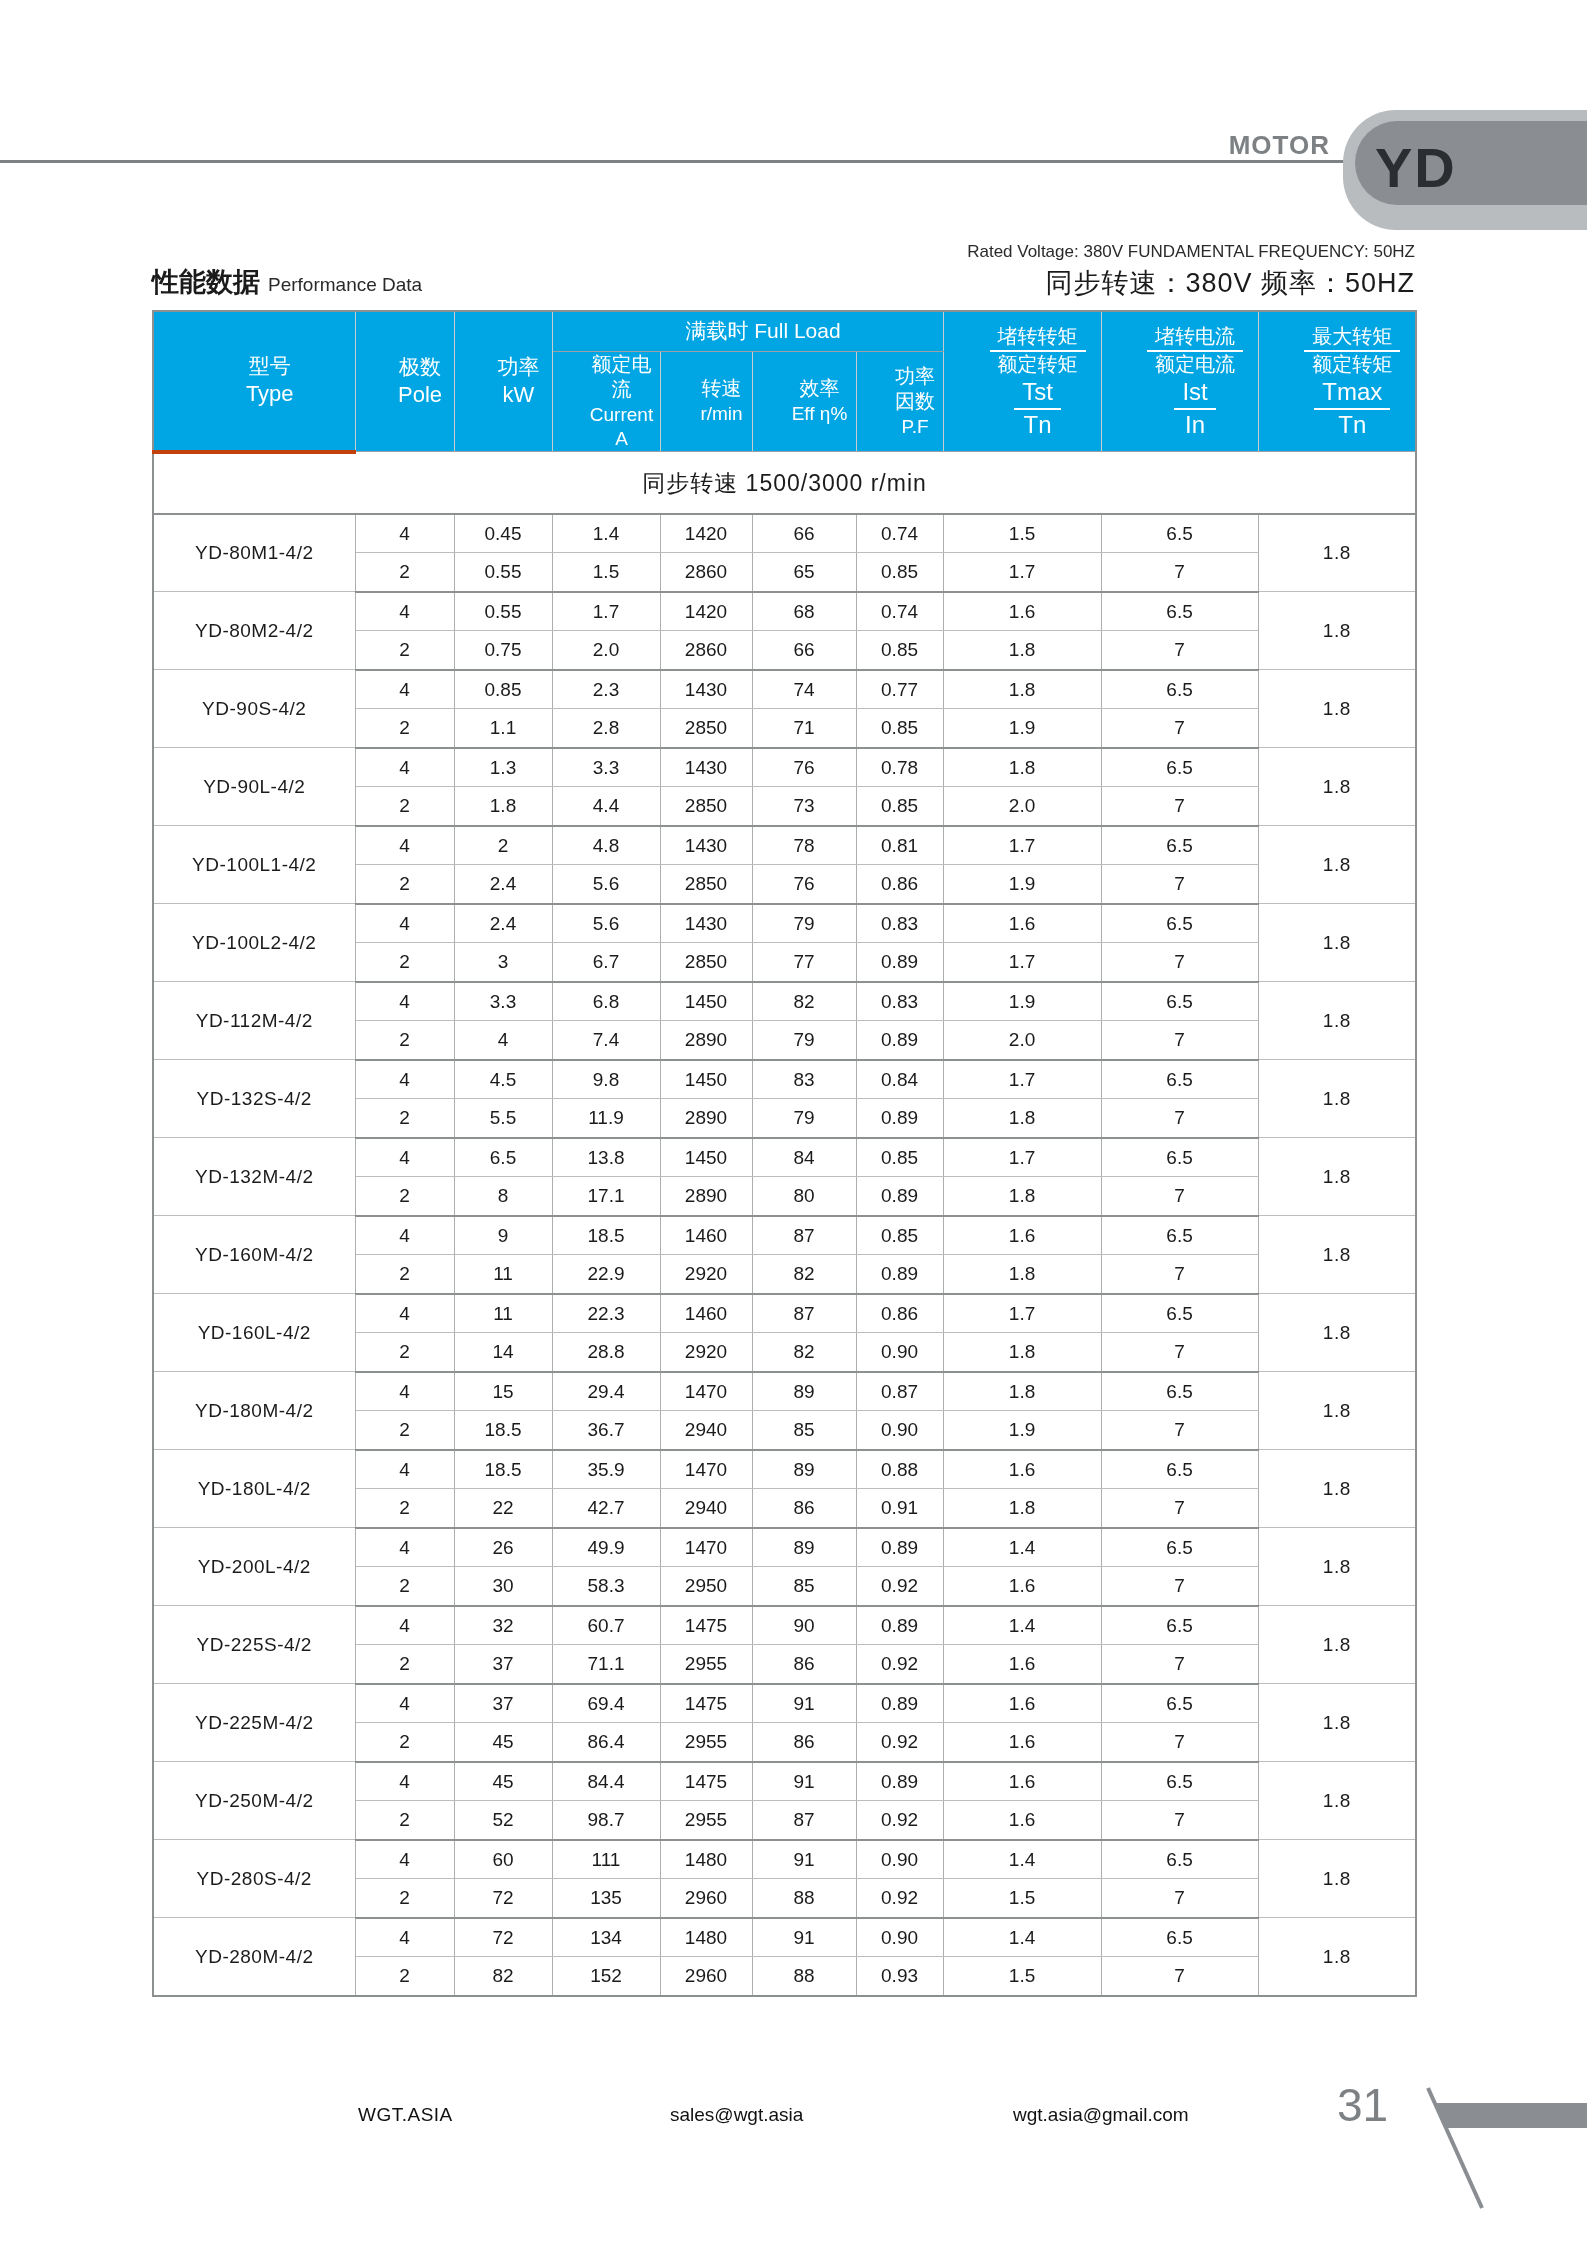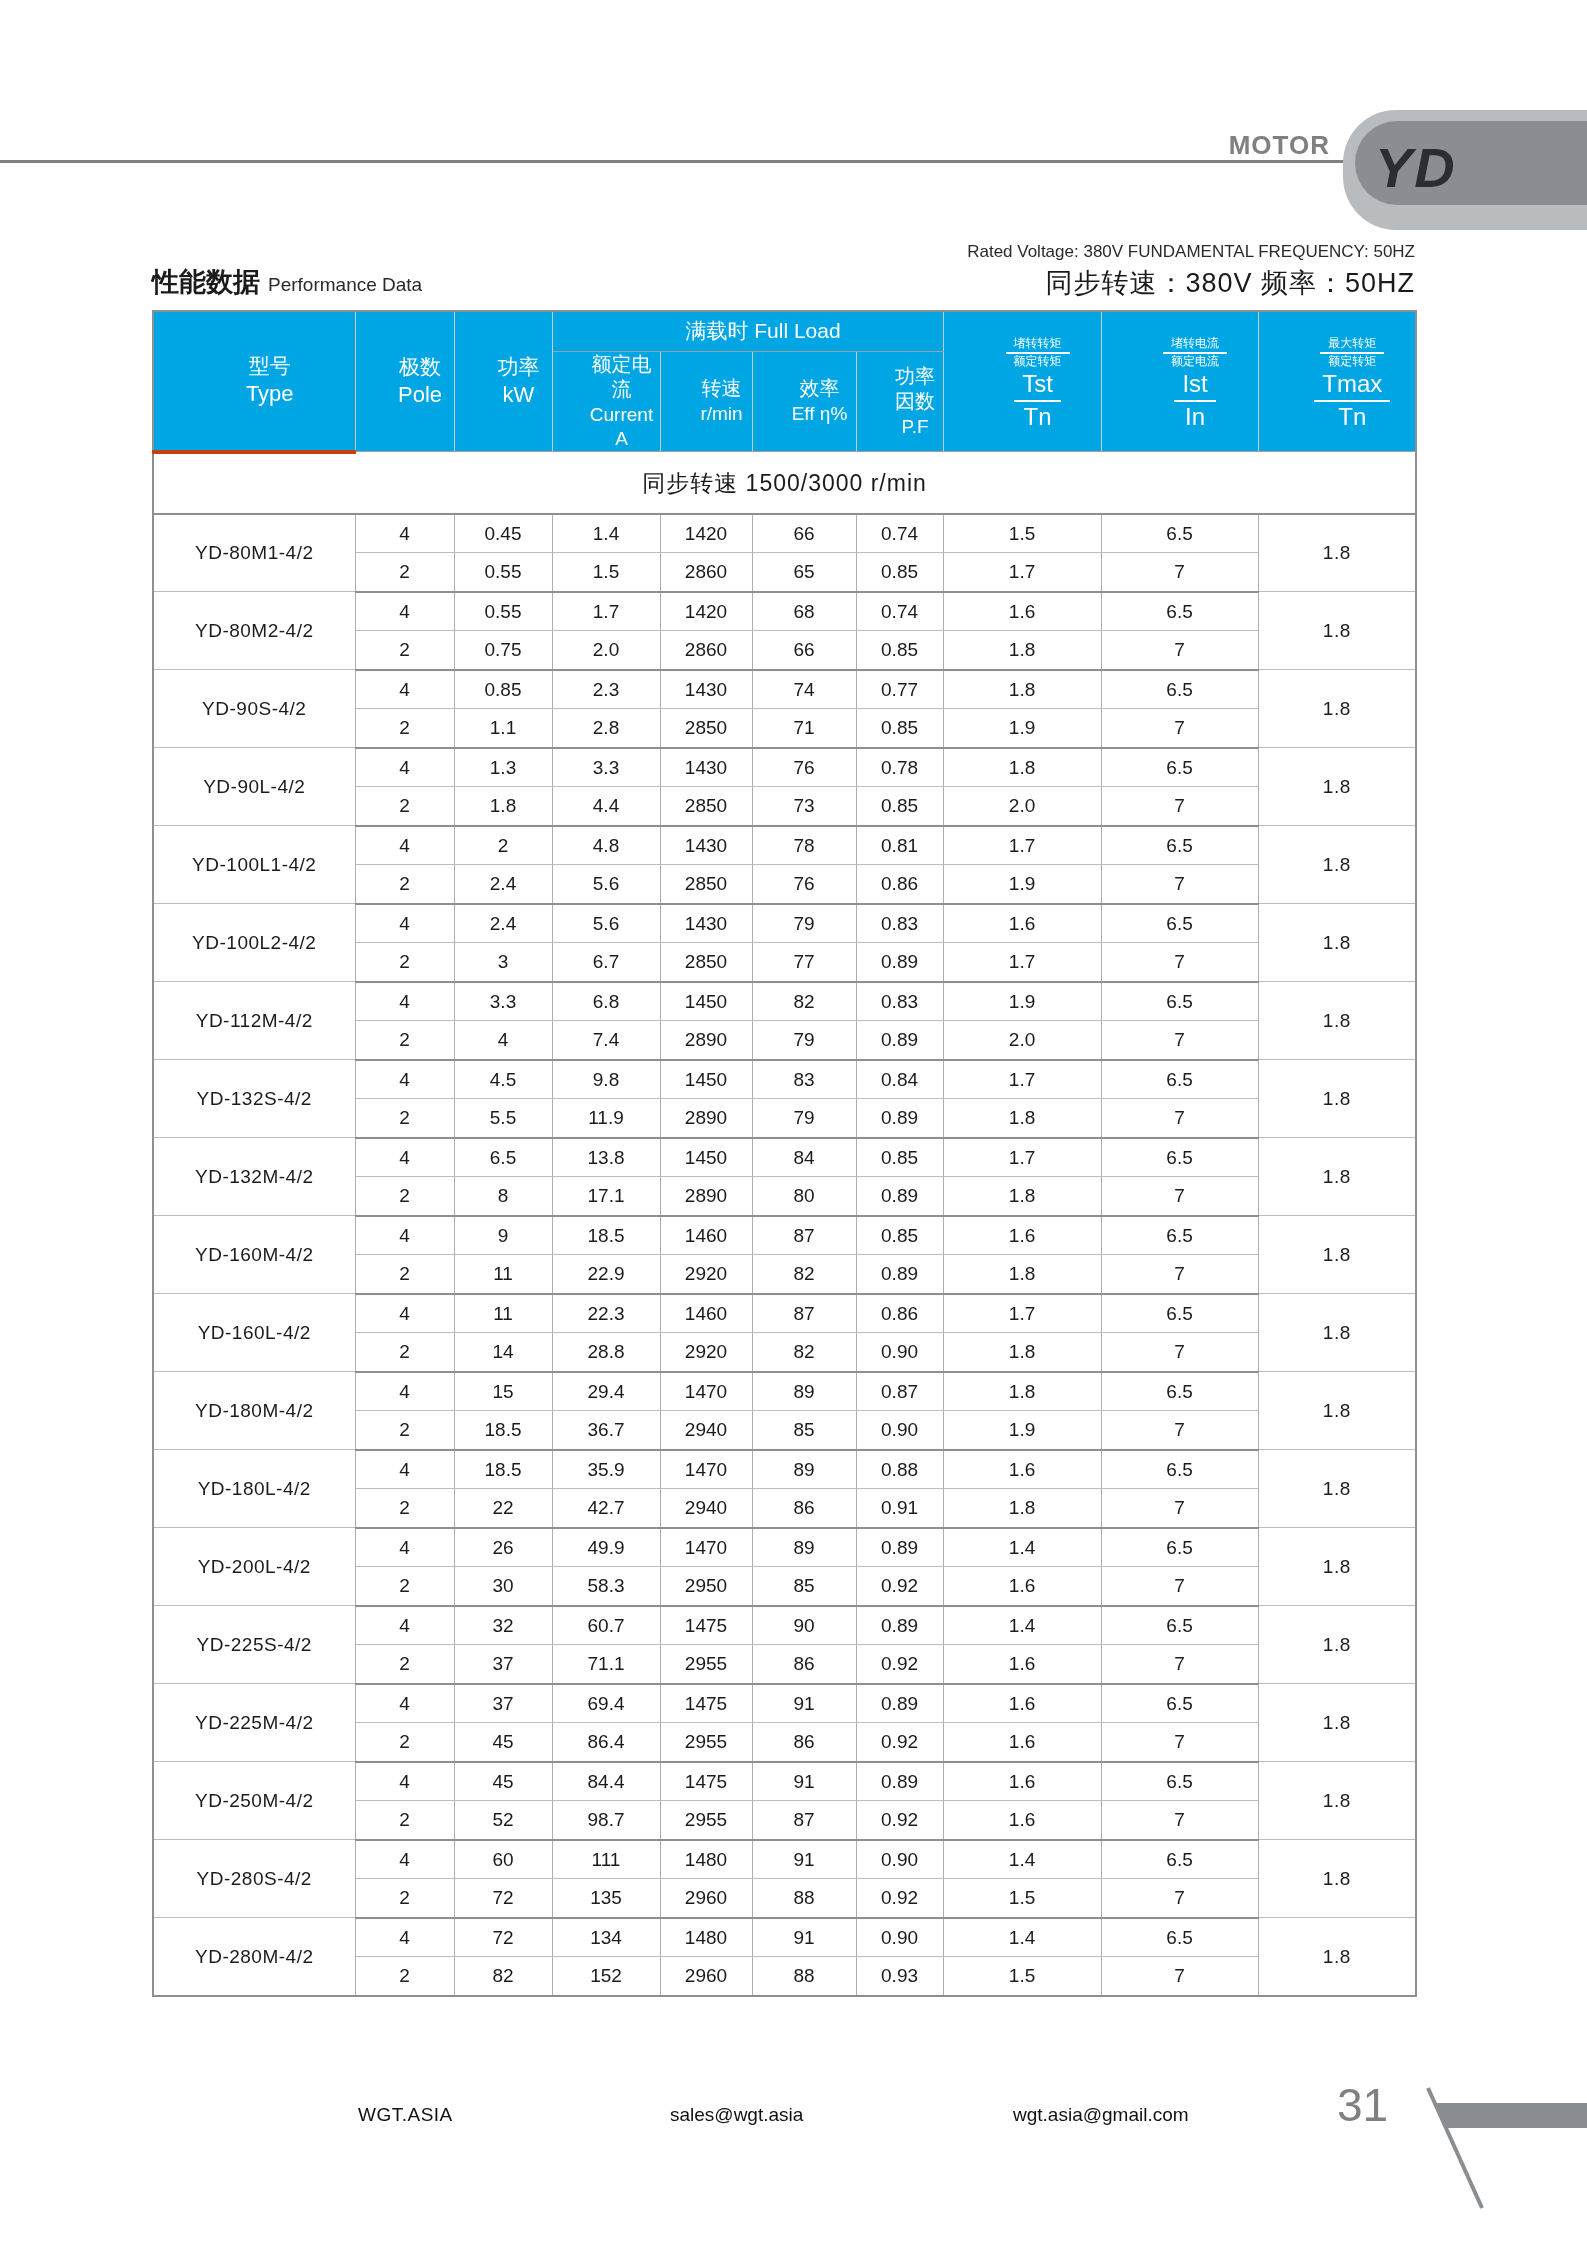--- a/index.html
+++ b/index.html
@@ -7,21 +7,21 @@
   body { font-family:"Liberation Sans","DejaVu Sans",sans-serif; color:#1b1b1b; }
   .page { position:relative; width:1587px; height:2245px; background:#ffffff; overflow:hidden; }
 
   
   .wgt-logo { position:absolute; top:88px; left:0; width:100%; text-align:center;
               font-size:31px; font-weight:bold; letter-spacing:1px; color:#E5202B; }
   .motor-label { position:absolute; top:130px; right:257px; font-size:26px; font-weight:bold;
                  letter-spacing:1px; color:#7D8184; }
   .top-rule { position:absolute; top:160px; left:0; width:1349px; height:3px; background:#7D8184; }
   .badge-outer { position:absolute; left:1343px; top:110px; width:244px; height:120px;
-                 background:#B9BCBF; border-radius:53px 0 0 53px;font-style:italic; }
+                 background:#B9BCBF; border-radius:53px 0 0 53px; }
   .badge-inner { position:absolute; left:12px; top:11px; width:232px; height:84px;
                  background:#8A8E92; border-radius:42px 0 0 42px; }
   .badge-text { position:absolute; left:32px; top:50%; transform:translateY(-54%);
                 font-size:56px; font-weight:bold; color:#2B2E31; letter-spacing:2px; }
 
   
   .perf-title { position:absolute; left:152px; top:264px; white-space:nowrap; }
   .perf-title .zh { font-size:27px; font-weight:bold; color:#1b1b1b; }
   .perf-title .en { font-size:19px; color:#2a2a2a; margin-left:8px; }
   .rated-block { position:absolute; right:172px; top:242px; text-align:right; }
@@ -40,21 +40,21 @@
   thead tr.h1 th { height:40px; }
   thead tr.h2 th { height:84px; border-top:1px solid #C9DCE5; }
   thead th.th-type { border-bottom:4px solid #c2410c; }
   thead th.group-th { font-size:21px; }
   .rl { display:block; line-height:1.28; }
   .hzh { font-size:21px; }
   .hen { font-size:22px; }
   .szh { font-size:20px; }
   .sen { font-size:19px; }
   .ratio .rl { line-height:1.22; }
-  .rzh { font-size:12px; }
+  .rzh { font-size:20px; }
   .rlatin { font-size:24px; }
   .u { display:inline-block; border-bottom:2px solid #ffffff; padding:0 8px 2px; }
 
   tbody td { border:1px solid #ACAEB0; font-size:19px; color:#1b1b1b; background:#ffffff; }
   tr.subtitle-row td { height:62px; font-size:23px; border-left:none; border-right:none;
                        border-bottom:2px solid #8D9091; letter-spacing:1px; }
   tbody td.num-cell { height:39px; }
   tbody tr.r-first td { border-bottom:1px solid #BABCBE; }
   tbody tr.r-second td { border-bottom:2px solid #8D9091; }
   tbody td.type-cell, tbody td.tmax-cell { border-bottom:2px solid #8D9091; letter-spacing:0.5px; }

